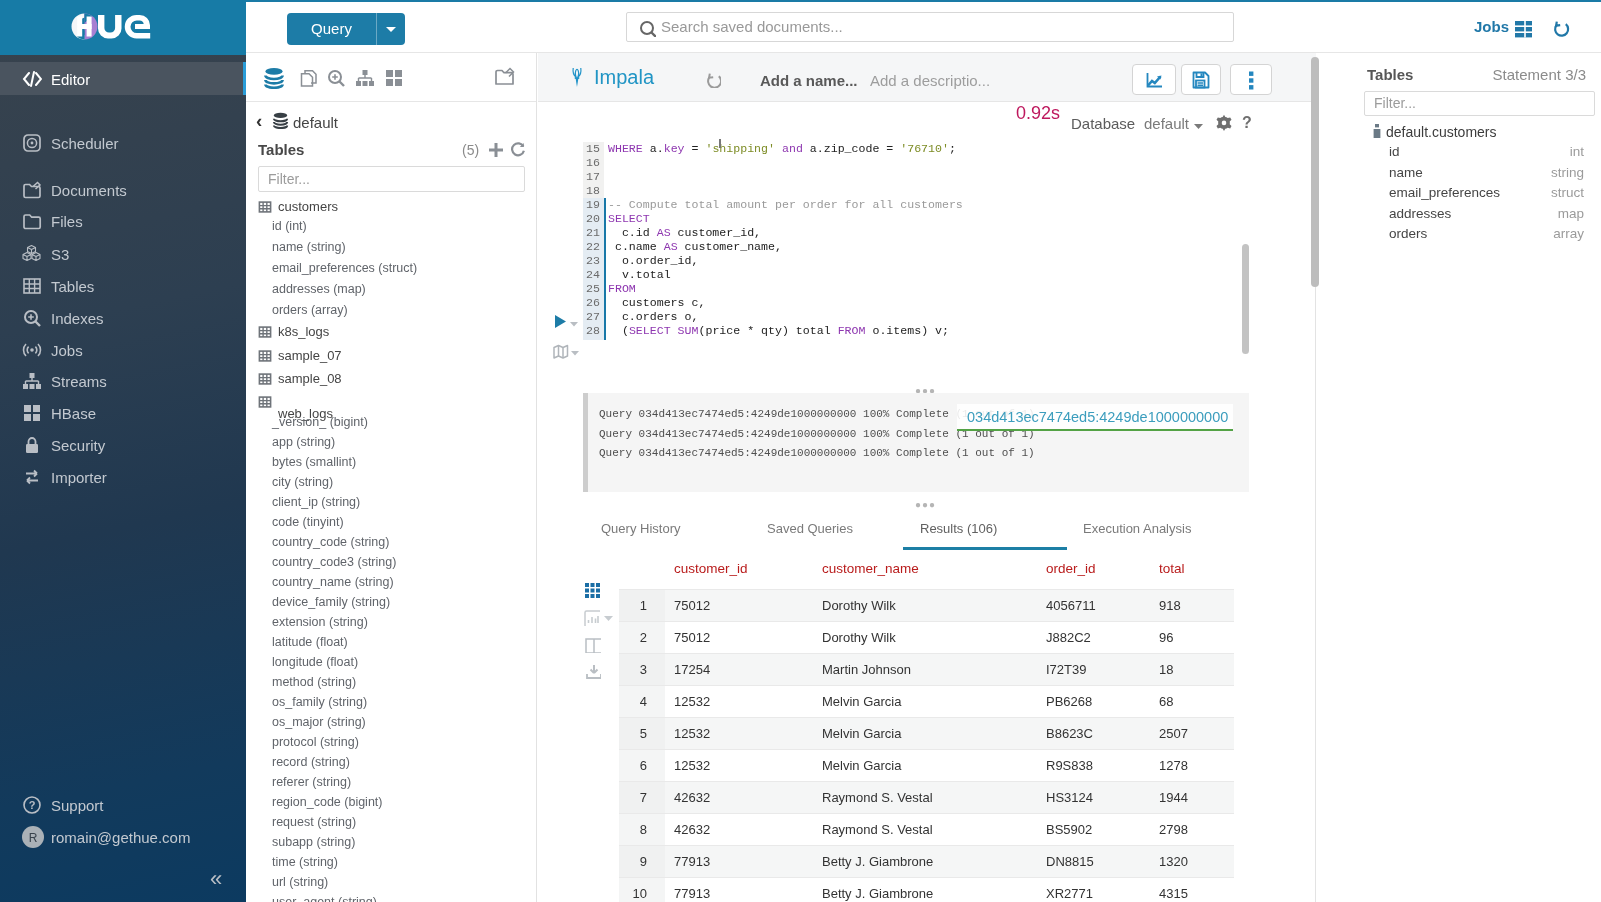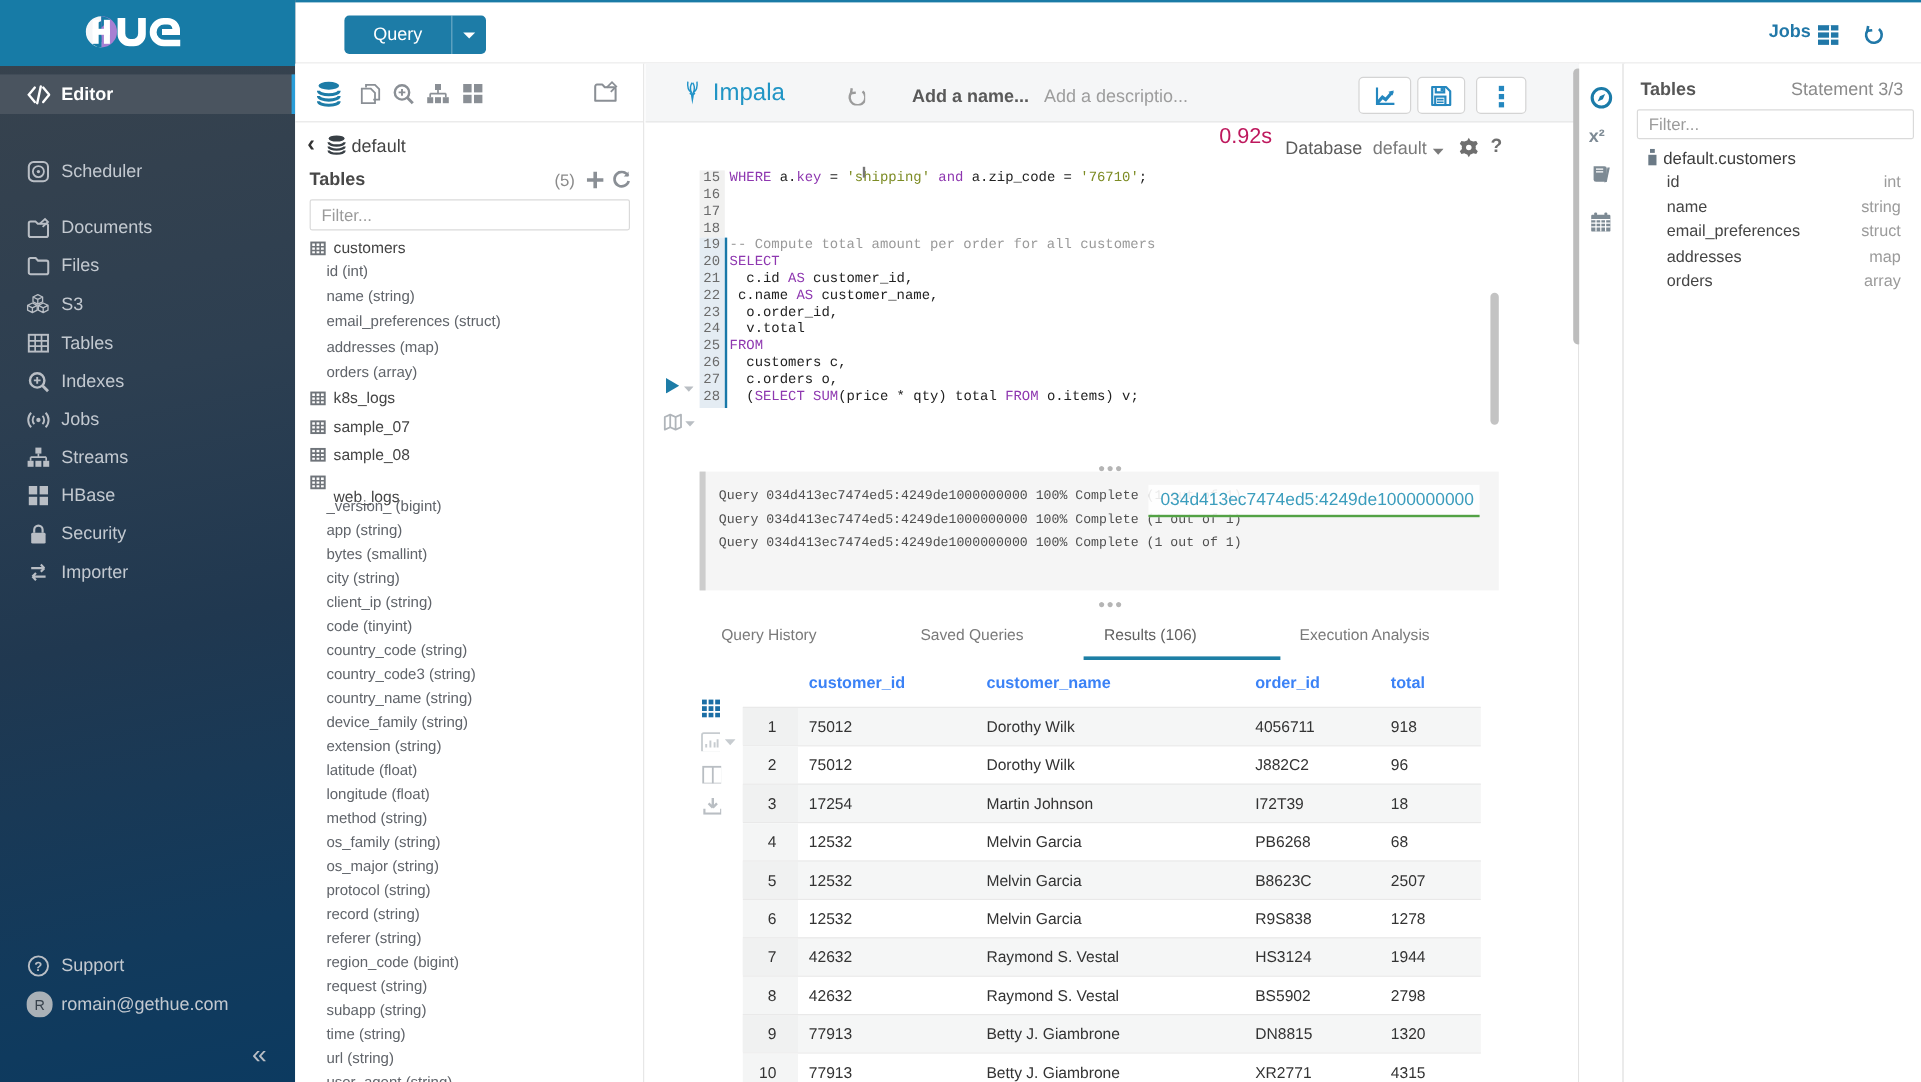--- a/index.html
+++ b/index.html
@@ -19,21 +19,21 @@
 #search{left:380px;top:10px;width:608px;height:30px;border:1px solid #d7d7d7;border-radius:2px;
   color:#999;font-size:15px;line-height:28px}
 #search .ph{position:absolute;left:34px;top:0}
 
 #sidebar{left:0;top:0;width:246px;height:902px;
   background:linear-gradient(168deg,#39434d 0%,#2d3f51 35%,#203850 58%,#123a5c 85%,#0c3a60 100%)}
 #logoband{left:0;top:0;width:246px;height:55px;background:#177ba6}
 .mitem{position:absolute;left:0;width:246px;height:32px;color:#c3c9d0;font-size:15px}
 .mitem .txt{position:absolute;left:51px;top:50%;transform:translateY(-50%)}
 .mitem .ic{position:absolute;left:22px;top:50%;transform:translateY(-50%)}
-#m-editor{height:33px;background:#4a545f;color:#fff;font-weight:bold;
+#m-editor{height:33px;background:#4a545f;color:#fff;font-weight:normal;
   border-right:3px solid #2a9dd8}
 
 #assist{left:246px;top:53px;width:291px;height:849px;background:#fff;
   border-right:1px solid #e2e2e2}
 #aicons{left:0;top:0;width:290px;height:49px;border-bottom:1px solid #e6e6e6}
 .alist{color:#444;font-size:13px}
 .acol{color:#60646a;font-size:12.5px}
 #afilter,#rfilter{border:1px solid #dadada;border-radius:2px;color:#9b9b9b;
   font-size:14px}
 
@@ -48,40 +48,47 @@
 #gutter2{left:46px;top:145px;width:21px;background:#e4ecf3;color:#6b6b6b;
   font-size:11.6px;line-height:14px;text-align:right;padding-right:4px}
 #code{left:71px;top:89px;font-size:11.6px;line-height:14px;color:#222;white-space:pre}
 #code .k{color:#8e37b0}#code .s{color:#7d8c25}#code .c{color:#9a9a9a}
 #logbox{left:46px;top:340px;width:666px;height:99px;background:#f5f5f5;
   border-left:5px solid #cdcdcd;color:#4f4f4f;font-size:11px;line-height:19.6px;white-space:pre;
   font-family:"Liberation Mono",monospace}
 .tab{position:absolute;top:468px;font-size:13px;color:#7a7a7a}
 
 #rtable{font-size:13px;color:#333}
-#rtable .hdr{position:absolute;font-weight:bold;color:#3b82f6;font-size:13.5px}
+#rtable .hdr{position:absolute;font-weight:normal;color:#b91c1c;font-size:13.5px}
 .rrow{position:absolute;left:82px;width:615px;height:32px;border-top:1px solid #e9e9e9}
 .rrow.odd{background:#f5f6f6}
 .rrow .num{position:absolute;left:0;top:0;width:46px;height:31px;background:#f4f5f5;
   text-align:right;line-height:31px;padding-right:18px}
 .rrow.odd .num{background:#f0f1f1}
 .rrow div.c1{position:absolute;left:55px;line-height:31px}
 .rrow div.c2{position:absolute;left:203px;line-height:31px}
 .rrow div.c3{position:absolute;left:427px;line-height:31px}
 .rrow div.c4{position:absolute;left:540px;line-height:31px}
 
 #rail{left:1316px;top:53px;width:37px;height:849px;background:#fff;border-right:1px solid #dedede}
 #rpanel{left:1354px;top:53px;width:247px;height:849px;background:#fff}
 </style></head><body>
 <div id="root">
 <div id="topbar" class="abs">
 <div id="qbtn" class="abs">
         <span class="lbl">Query</span>
         <span class="sep"></span>
         <span class="car"></span>
+      </div>
+<div id="search" class="abs">
+        <svg style="position:absolute;left:11px;top:6px" width="18" height="18" viewBox="0 0 18 18">
+          <circle cx="9" cy="9" r="6" stroke="#666" stroke-width="2" fill="none"></circle>
+          <path d="M13.5 13.5 L18 18" stroke="#666" stroke-width="2.4"></path>
+        </svg>
+        <span class="ph">Search saved documents...</span>
       </div>
 <div class="abs" style="left:1228px;top:16px;color:#2178a8;font-size:15px;font-weight:bold">Jobs</div>
 <div class="abs" style="left:1268px;top:17px">
         <svg style="" width="19" height="20" viewBox="0 0 19 20">
           <rect x="1" y="2" width="17" height="4.4" fill="#2178a8"></rect>
           <rect x="1" y="8" width="17" height="4.4" fill="#2178a8"></rect>
           <rect x="1" y="14" width="17" height="4.4" fill="#2178a8"></rect>
           <path d="M11 2 v16.4" stroke="#fff" stroke-width="1.6"></path>
         </svg>
       </div>
@@ -613,44 +620,20 @@
 <div class="rrow" style="top:824px">
           <div class="num">10</div>
           <div class="c1">77913</div>
           <div class="c2">Betty J. Giambrone</div>
           <div class="c3">XR2771</div>
           <div class="c4">4315</div>
         </div>
 </div>
 </div>
 <div class="abs" style="left:1311px;top:57px;width:8px;height:230px;background:#bdbdbd;border-radius:4px"></div>
-<div id="rail" class="abs">
-<div class="abs" style="left:9px;top:19px">
-        <svg style="" width="19" height="19" viewBox="0 0 19 19">
-          <circle cx="9.5" cy="9.5" r="7.7" stroke="#1b7ba8" stroke-width="2.6" fill="none"></circle>
-          <path d="M12.6 6.4 L10.7 10.7 L6.4 12.6 L8.3 8.3 z" fill="#1b7ba8"></path>
-        </svg>
-      </div>
-<div class="abs" style="left:8px;top:52px;color:#7d8a94;font-size:15px;font-weight:bold">x²</div>
-<div class="abs" style="left:8px;top:82px">
-        <svg style="" width="20" height="20" viewBox="0 0 20 20">
-          <path d="M4 3.5 h9 a2 2 0 0 1 2 2 V16.5 h-9 a2 2 0 0 1 -2 -2 z" fill="#7d8a94"></path>
-          <path d="M15.5 4.5 l2 0 -2.5 12 -2 .5" fill="#7d8a94"></path>
-          <path d="M6 6 h6 M6 8.3 h6" stroke="#fff" stroke-width="1"></path>
-        </svg>
-      </div>
-<div class="abs" style="left:8px;top:122px">
-        <svg style="" width="20" height="20" viewBox="0 0 20 20">
-          <rect x="2" y="4" width="16" height="14" rx="1" fill="#7d8a94"></rect>
-          <rect x="4.5" y="2" width="2.4" height="4" rx="1" fill="#7d8a94"></rect>
-          <rect x="13" y="2" width="2.4" height="4" rx="1" fill="#7d8a94"></rect>
-          <path d="M2 8 h16 M2 11 h16 M2 14 h16 M6 8 v10 M10 8 v10 M14 8 v10" stroke="#fff" stroke-width="1"></path>
-        </svg>
-      </div>
-</div>
 <div id="rpanel" class="abs">
 <div class="abs" style="left:13px;top:13px;color:#565656;font-size:15px;font-weight:bold">Tables</div>
 <div class="abs" style="right:15px;top:13px;color:#8b8b8b;font-size:15px">Statement 3/3</div>
 <div id="rfilter" class="abs" style="left:10px;top:38px;width:231px;height:25px;line-height:23px">
         <span style="position:absolute;left:9px">Filter...</span>
       </div>
 <div class="abs" style="left:17px;top:71px">
         <svg style="" width="12" height="14" viewBox="0 0 12 14">
           <rect x="4" y="0" width="4" height="3.4" fill="#6b7a86"></rect>
           <rect x="2.6" y="5" width="6.8" height="9" fill="#6b7a86"></rect>

